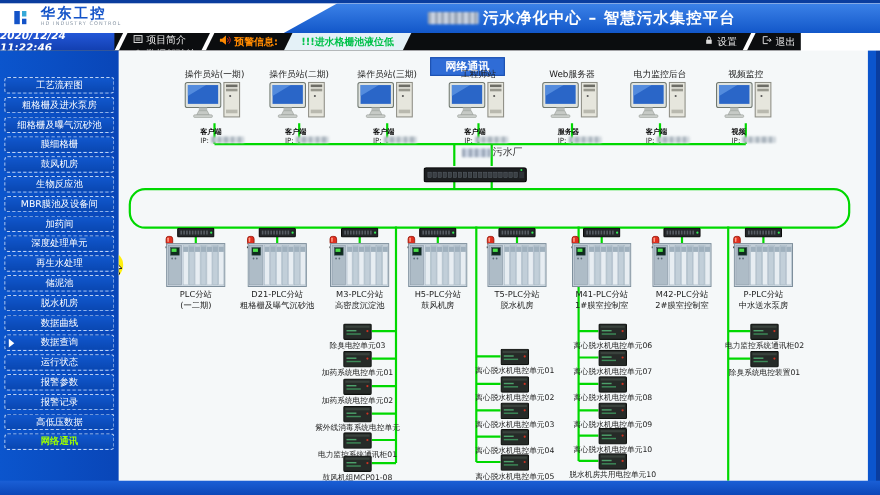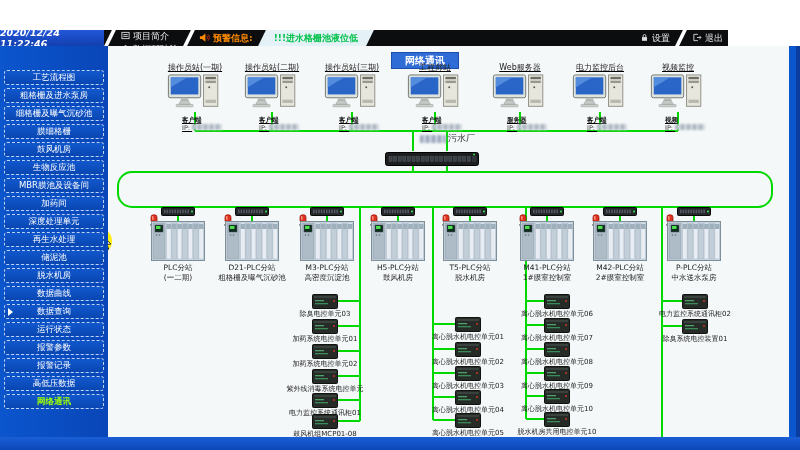--- a/index.html
+++ b/index.html
@@ -38,21 +38,21 @@
            background:linear-gradient(#1157cd,#0947b2);color:#fff;font-size:8.5px;
            display:flex;align-items:center;justify-content:center;white-space:nowrap;cursor:pointer;}
   .sb-item.active{color:#9dff00;font-weight:bold;}
   .sb-marker{position:absolute;left:3px;top:2.5px;width:0;height:0;
              border-left:5px solid #fff;border-top:4px solid transparent;border-bottom:4px solid transparent;}
   
   #panel{position:absolute;left:108px;top:46px;width:681px;height:391px;background:#f5f8f9;overflow:hidden;}
   #wires{position:absolute;left:-108px;top:-46px;width:800px;height:450px;pointer-events:none;}
   #page-title{position:absolute;left:283px;top:6px;width:66px;height:15px;background:#2f6cd6;border:1px solid #1b4fae;
               color:#fff;font-weight:bold;font-size:10px;display:flex;align-items:center;justify-content:center;}
-  .station{position:absolute;width:80px;text-decoration:underline;}
+  .station{position:absolute;width:80px;}
   .st-label{font-size:8px;color:#222;text-align:center;height:11px;white-space:nowrap;}
   .st-icon{width:58px;margin:1px auto 0;}
   .st-info{margin-left:27px;line-height:1.25;}
   .st-tag{font-size:6.5px;font-weight:bold;color:#111;}
   .st-ip{font-size:6.5px;color:#333;white-space:nowrap;}
   .ip-redact{width:30px;height:6px;background:repeating-linear-gradient(90deg,#aab4bd 0 3px,#cfd6dc 3px 6px);}
   .plc{position:absolute;width:80px;}
   .plc-lamp{position:absolute;left:11px;top:0;}
   .plc-box{position:absolute;left:13px;top:10px;}
   .plc-l1{position:absolute;left:0;top:52px;width:80px;text-align:center;font-size:7.5px;font-weight:normal;color:#222;white-space:nowrap;}
@@ -69,20 +69,38 @@
   #cursor{position:absolute;left:-9px;top:188px;}
   
   #right-border{position:absolute;left:789px;top:46px;width:11px;height:404px;
                 background:linear-gradient(90deg,#0b55cd 0 7px,#0a3d9e 7px);}
   #bottom-bar{position:absolute;left:0;top:437px;width:800px;height:13px;background:linear-gradient(#1a5fd6,#0c47b8);}
 </style>
 </head>
 <body>
 
 <div id="app">
+  <div id="hdr">
+    <div id="top-line"></div>
+    <div id="logo">
+      <svg width="20" height="18" viewBox="0 0 20 18">
+        <rect x="1" y="3" width="5" height="12" fill="#1353c8"></rect>
+        <rect x="8" y="3" width="4" height="5" fill="#35a8d8"></rect>
+        <rect x="8" y="10" width="4" height="5" fill="#1353c8"></rect>
+      </svg>
+      <div>
+        <div id="logo-name">华东工控</div>
+        <div id="logo-sub">HD INDUSTRY CONTROL</div>
+      </div>
+    </div>
+    <div id="banner">
+      <span class="redact title-redact"></span>
+      <span>污水净化中心 – 智慧污水集控平台</span>
+    </div>
+  </div>
 
   <div id="menubar">
     <div id="mb-date">2020/12/24 11:22:46</div>
     <div class="mb-sep"></div>
     <div id="mb-items">
         <div class="mb-item">
           <span><svg width="9" height="9" viewBox="0 0 10 10">
               <rect x="1" y="1.5" width="8" height="7" fill="none" stroke="#ddd"></rect>
               <path d="M2.5,4h5M2.5,6h5" stroke="#ddd" fill="none"></path>
             </svg></span>

